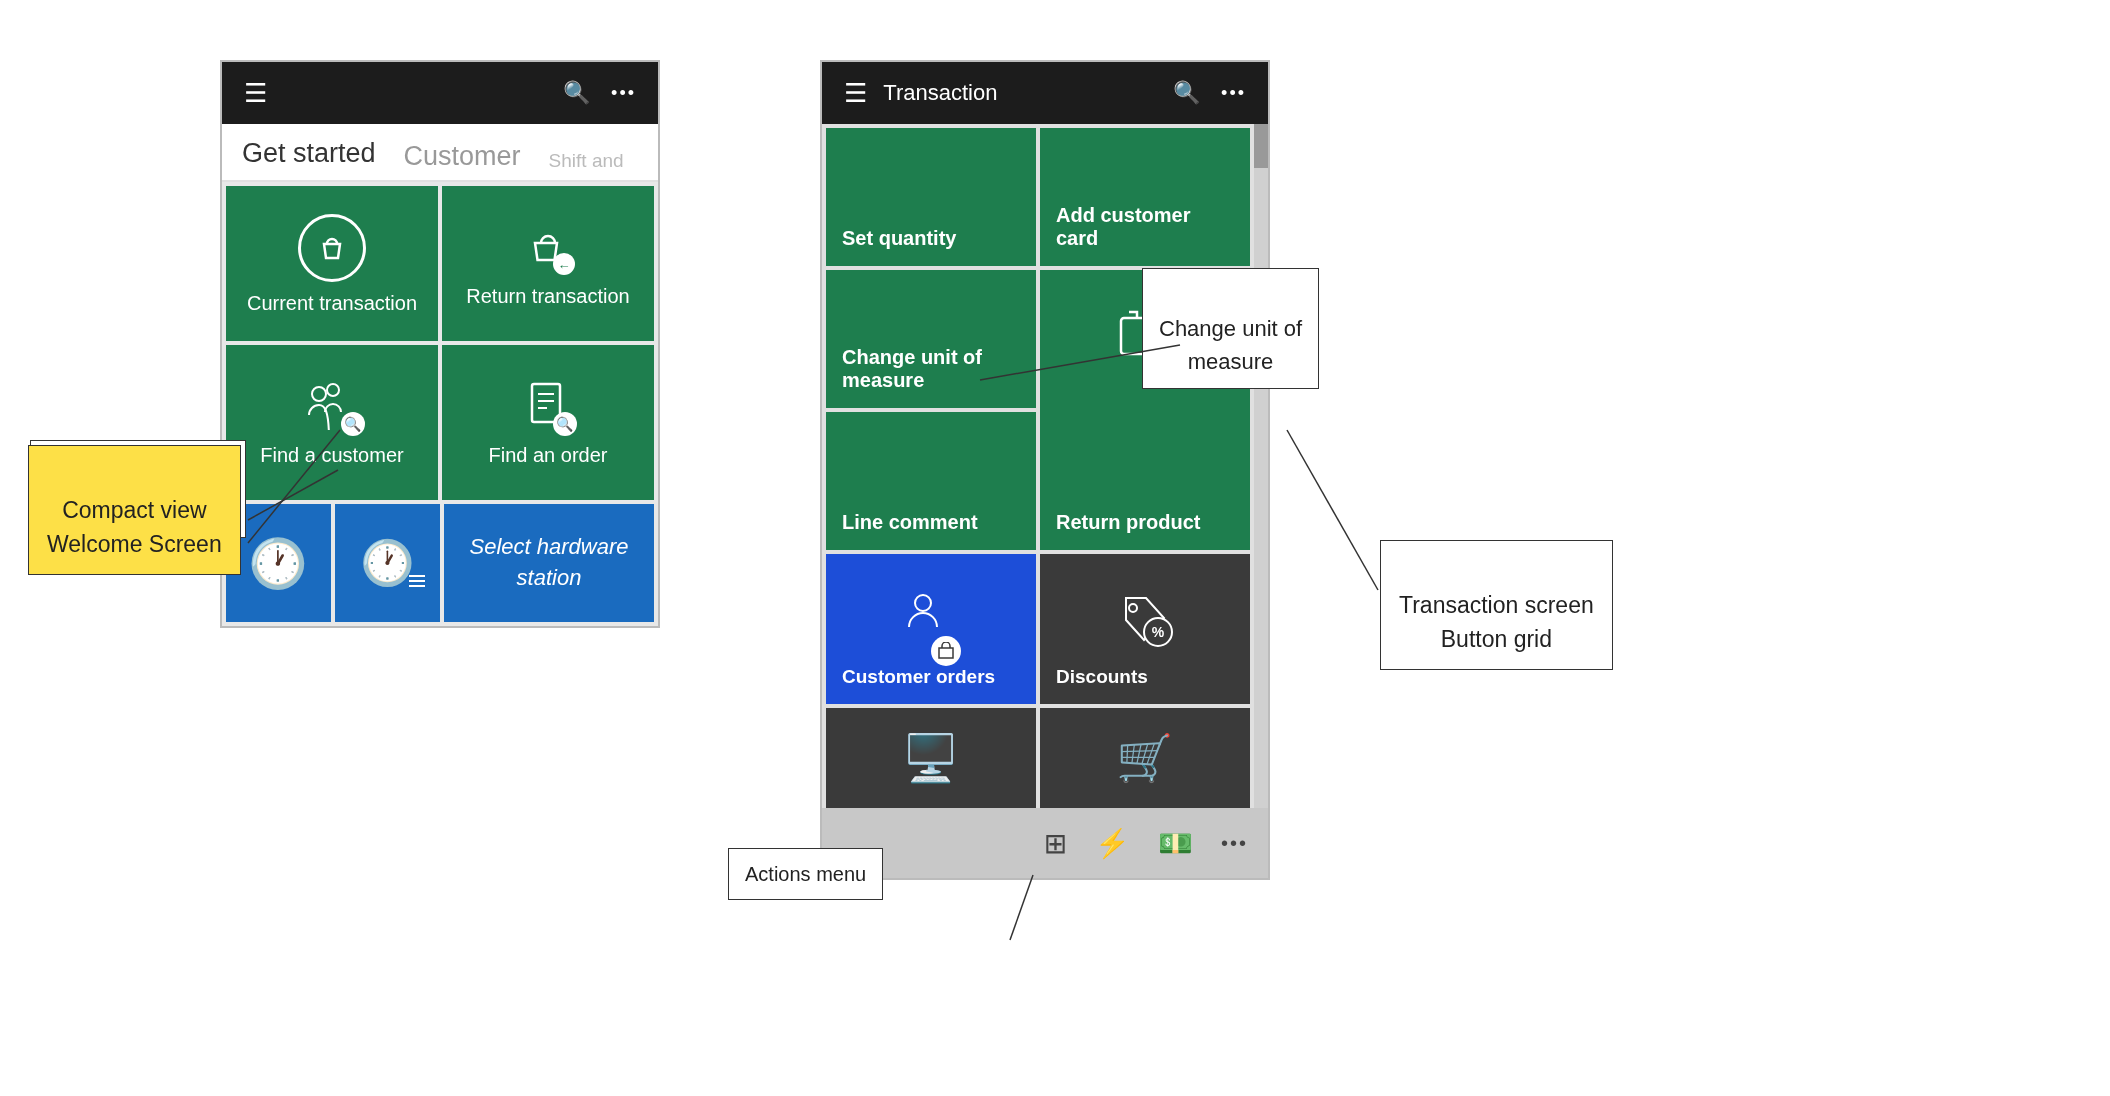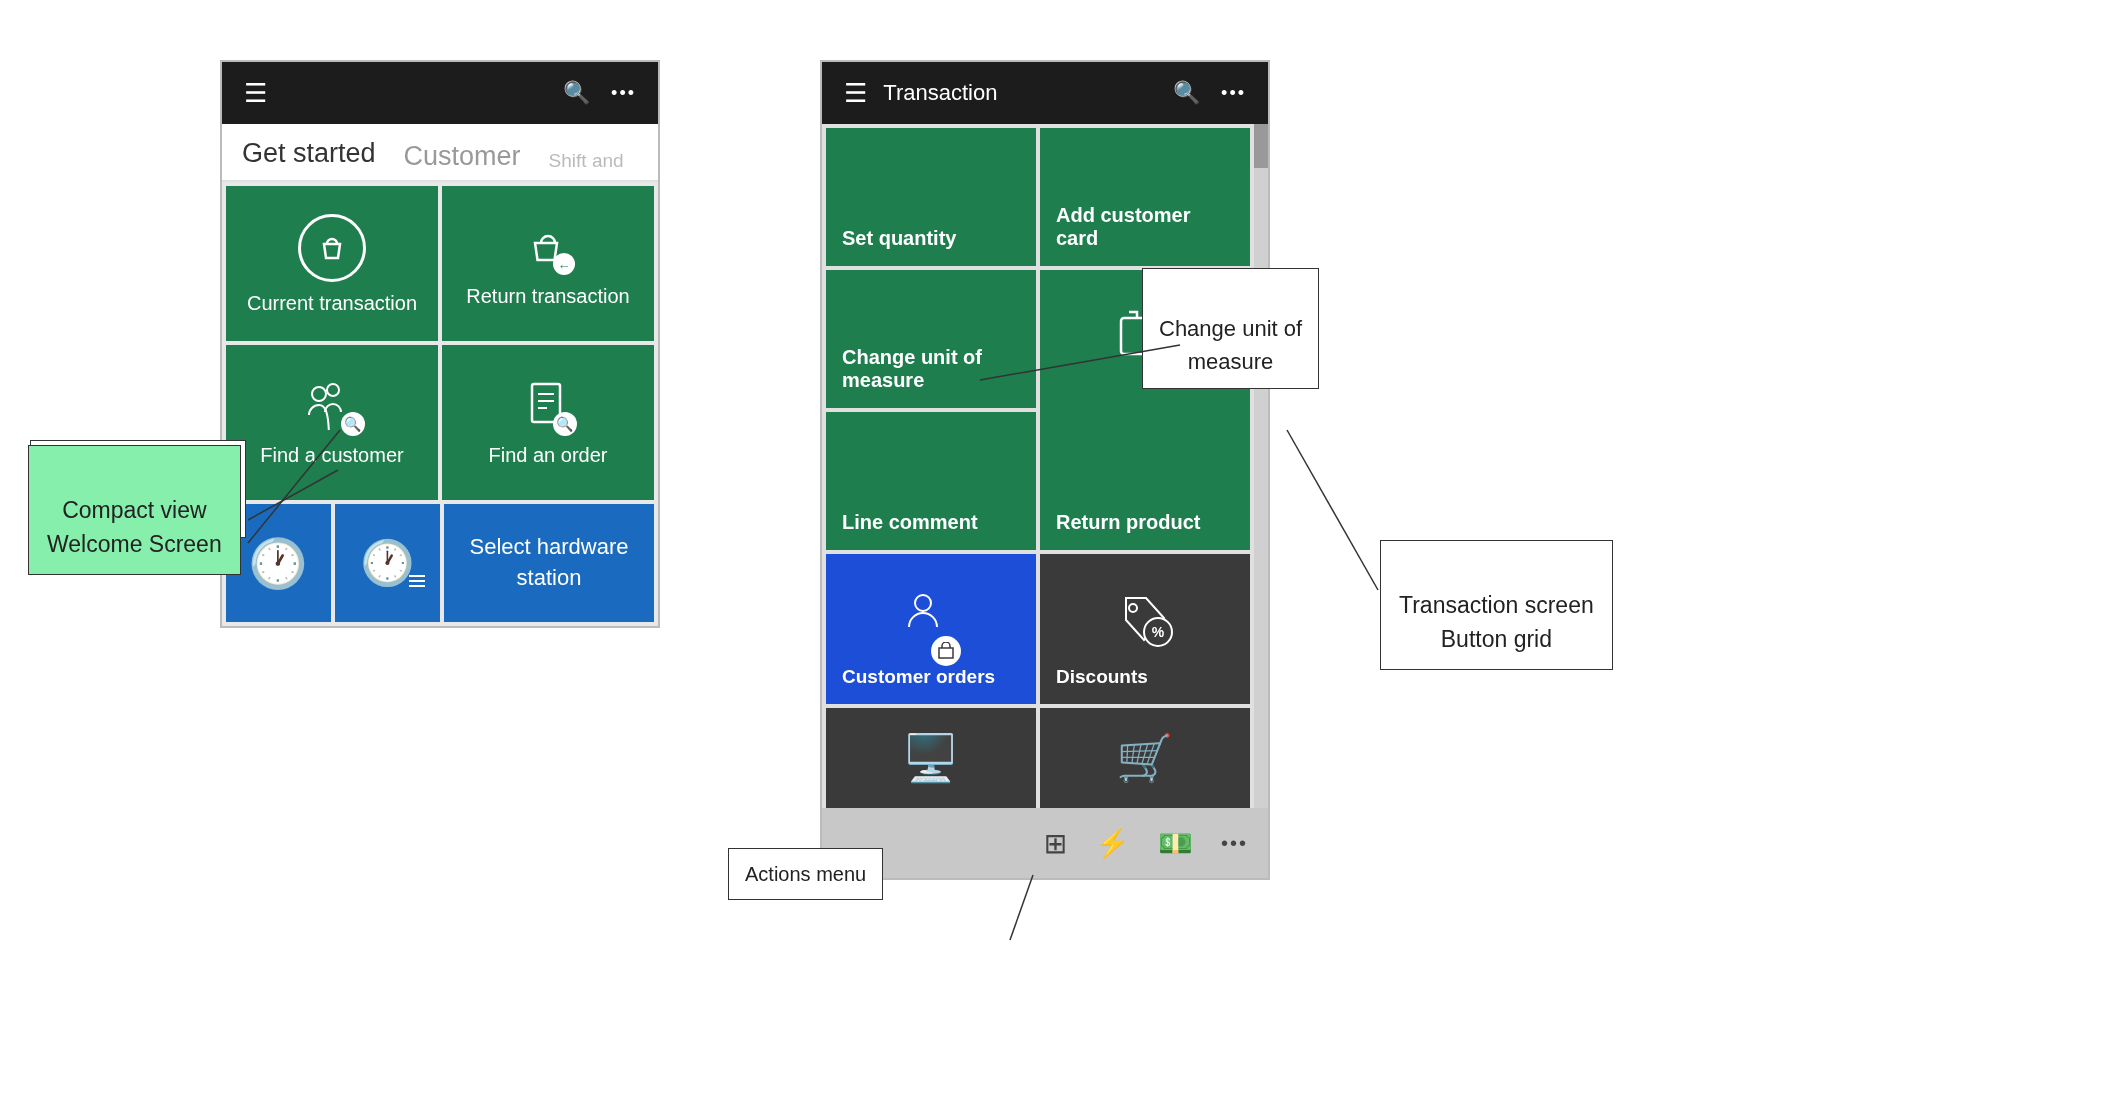--- a/index.html
+++ b/index.html
@@ -114,21 +114,21 @@
           <span style="font-size:44px; color:white;">🕐</span>
           <div style="position:absolute; bottom:2px; right:-10px; display:flex; flex-direction:column; gap:3px;">
             <div style="width:16px; height:2px; background:white;"></div>
             <div style="width:16px; height:2px; background:white;"></div>
             <div style="width:16px; height:2px; background:white;"></div>
           </div>
         </div>
       </div>
 
       <div style="background:#1a6bbf; display:flex; align-items:center; justify-content:center; min-height:118px; padding:12px; cursor:pointer;">
-        <span style="font-size:22px; color:white; text-align:center; line-height:1.4;">Select hardware station</span>
+        <span style="font-size:22px; color:white; text-align:center; line-height:1.4;font-style:italic;">Select hardware station</span>
       </div>
 
     </div>
 
   </div>
 </div>
 
 <div style="position:absolute; left:30px; top:440px; border:1.5px solid #333; background:white; padding:12px 16px; font-size:24px; color:#222; line-height:1.5; text-align:center;">
   <span style="white-space:pre-line;">Compact view
 Welcome Screen</span>
@@ -248,21 +248,21 @@
       <span style="font-size:28px; color:#444; cursor:pointer;">⚡</span>
       <span style="font-size:28px; color:#444; cursor:pointer;">💵</span>
       <span style="font-size:20px; color:#444; cursor:pointer; letter-spacing:2px;">•••</span>
     </div>
 
   </div>
 </div>
 
 <div class="annotation-container">
 
-  <div style="position:absolute; left:28px; top:445px; border:1.5px solid #333; background:#86efac; padding:12px 18px; font-size:23px; color:#222; line-height:1.5; text-align:center; white-space:pre-line;">
+  <div style="position:absolute; left:28px; top:445px; border:1.5px solid #333; background:#fde047; padding:12px 18px; font-size:23px; color:#222; line-height:1.5; text-align:center; white-space:pre-line;">
     <span>Compact view
 Welcome Screen</span>
   </div>
 
   <svg style="position:absolute; left:0; top:0; width:800px; height:800px; pointer-events:none; overflow:visible;">
     <line x1="248" y1="543" x2="340" y2="430" stroke="#333" stroke-width="1.5"></line>
   </svg>
 
   <div style="position:absolute; left:1380px; top:540px; border:1.5px solid #333; background:white; padding:12px 18px; font-size:23px; color:#222; line-height:1.5; text-align:center; white-space:pre-line;">
     <span>Transaction screen

